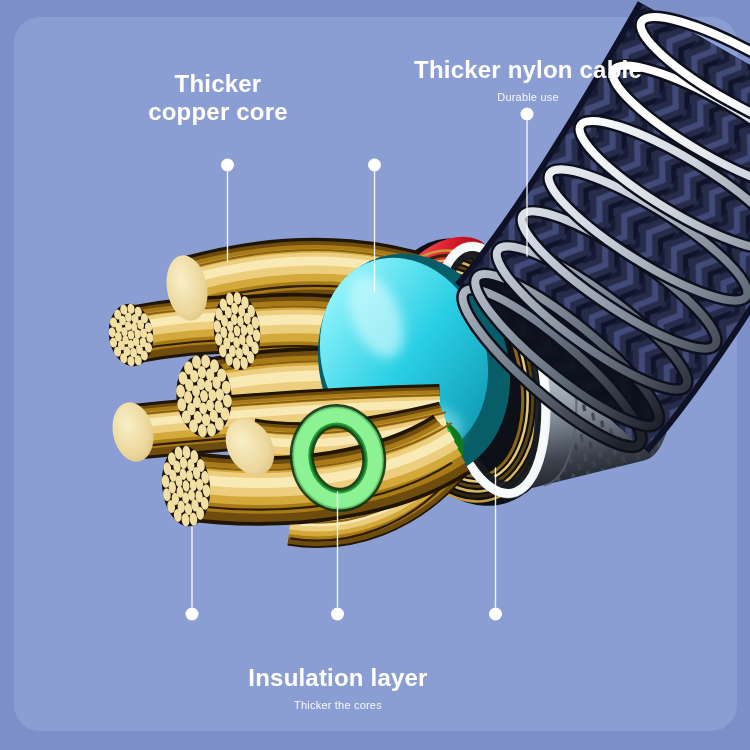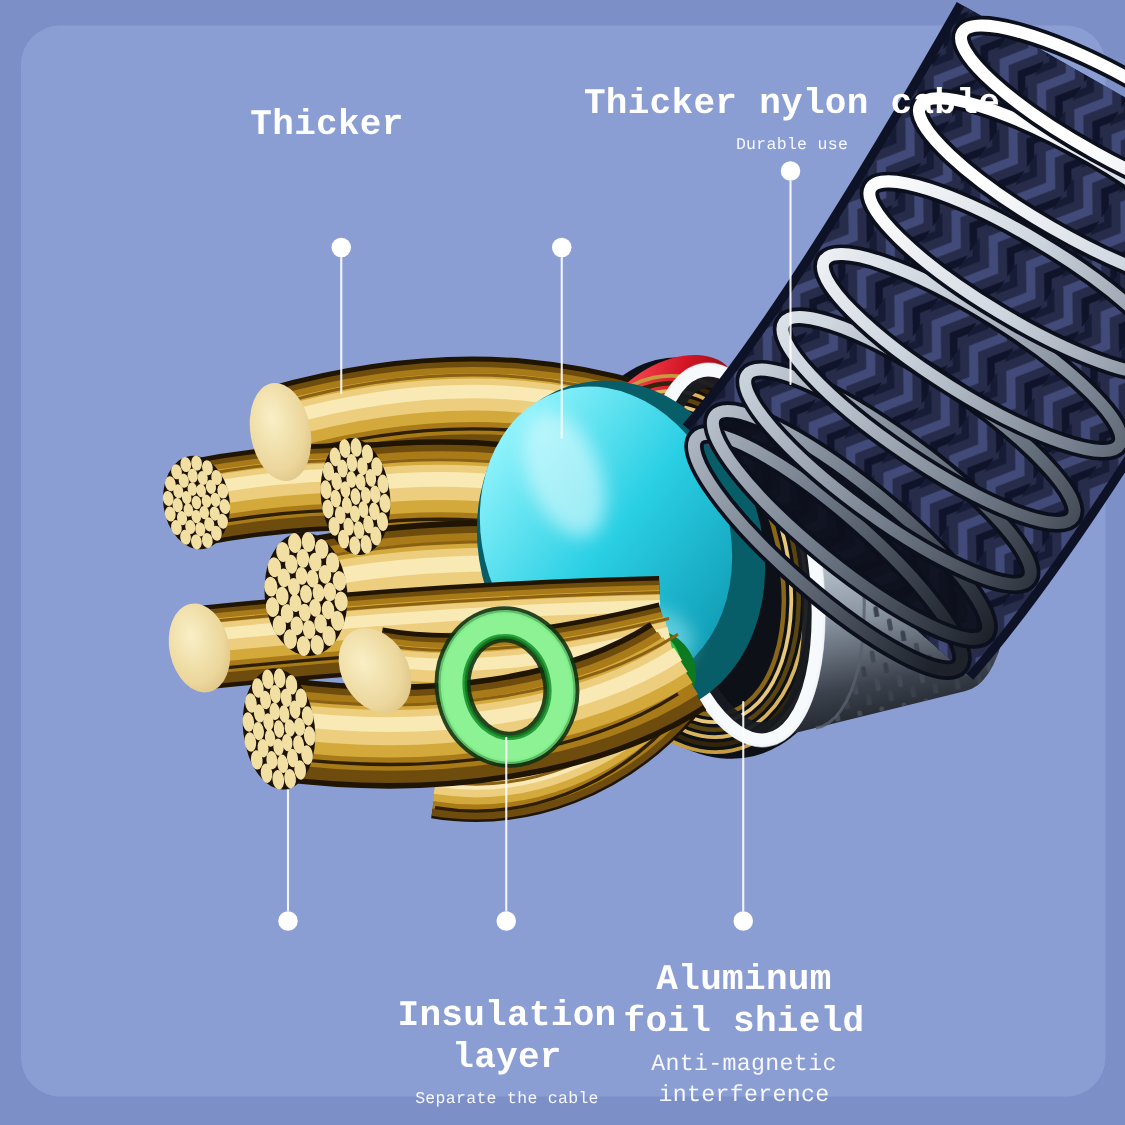--- a/index.html
+++ b/index.html
@@ -1,18 +1,18 @@
 <!DOCTYPE html>
 <html><head>
 <meta charset="utf-8">
 <style>
   html,body{margin:0;padding:0;background:#60719f;}
   .stage{
     position:relative;width:750px;height:750px;overflow:hidden;
-    font-family:Liberation Mono, monospace;
+    font-family:Liberation Sans, sans-serif;
     background:var(--bg,#7C90C7);
   }
   .stage svg{position:absolute;left:0;top:0;display:block;}
   .callout{
     position:absolute;text-align:center;color:var(--text,#fff);
     pointer-events:none;
   }
   .c-title{font-size:24px;font-weight:700;line-height:28px;letter-spacing:.2px;}
   .c-sub{font-size:11px;font-weight:400;line-height:21px;opacity:.93;margin-top:3px;letter-spacing:.2px;}
   .c-sup{font-size:11px;font-weight:700;vertical-align:super;opacity:.95;margin-left:1px;}
@@ -416,33 +416,29 @@
     <circle cx="192" cy="614" r="6.5" fill="#fff"></circle>
     <line x1="337.5" y1="492" x2="337.5" y2="607" stroke="#fff" stroke-width="1.4" opacity=".9"></line>
     <circle cx="337.5" cy="614" r="6.5" fill="#fff"></circle>
     <line x1="495.5" y1="468" x2="495.5" y2="607" stroke="#fff" stroke-width="1.4" opacity=".9"></line>
     <circle cx="495.5" cy="614" r="6.5" fill="#fff"></circle>
   </g>
 </svg>
 
 <div class="callout" style="left:108px;top:70px;width:220px;">
   <div class="c-title">Thicker</div>
+  <div class="c-title">copper core</div>
 </div>
 
 
 <div class="callout" style="left:388px;top:56px;width:280px;">
   <div class="c-title">Thicker nylon cable</div>
   <div class="c-sub">Durable use</div>
 </div>
 
 
 <div class="callout" style="left:228px;top:664px;width:220px;">
   <div class="c-title">Insulation layer</div>
-  <div class="c-sub">Separate the cable</div>
+  <div class="c-sub">Thicker the cores</div>
 </div>
 
-<div class="callout" style="left:376px;top:640px;width:240px;">
-  <div class="c-title">Aluminum</div>
-  <div class="c-title">foil shield</div>
-  <div class="c-sub" style="font-size:15.5px">Anti-magnetic interference</div>
+
 </div>
 
-</div>
-
 </body></html>

